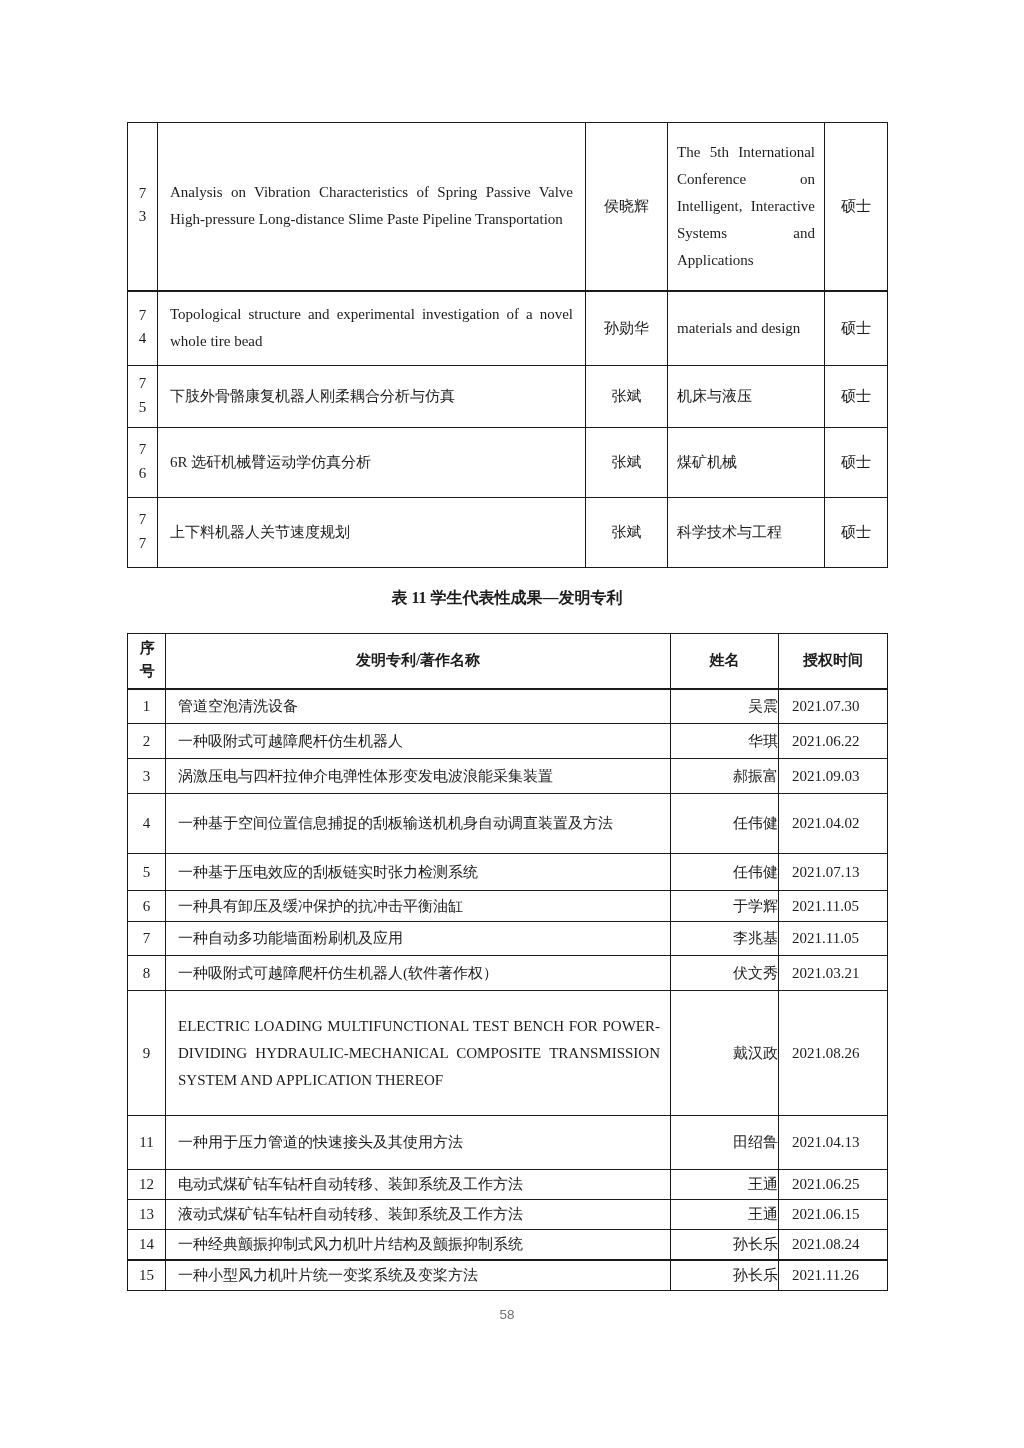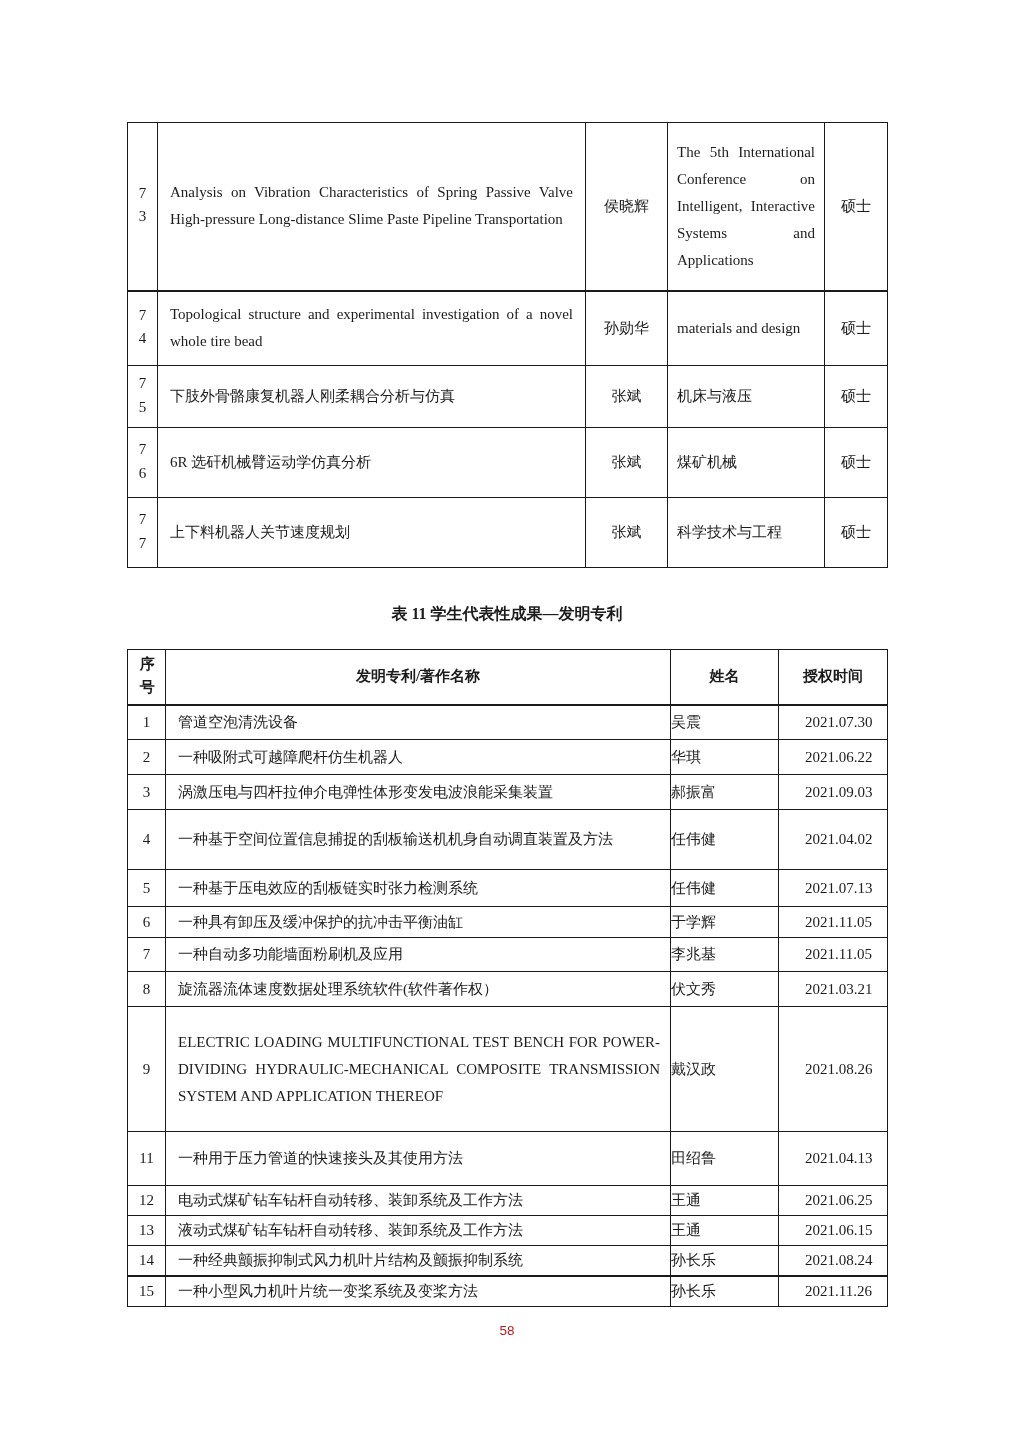--- a/index.html
+++ b/index.html
@@ -58,37 +58,37 @@
     line-height: 1.55;
     text-align: center;
   }
 
   
   .caption {
     width: 760px;
     text-align: center;
     font-weight: bold;
     font-size: 16px;
-    margin-top: 36px;
+    margin-top: 20px;
     margin-bottom: 24px;
   }
 
   
   .t2 col.c-no    { width: 38px; }
   .t2 col.c-title { width: 505px; }
   .t2 col.c-name  { width: 108px; }
   .t2 col.c-date  { width: 109px; }
 
   .t2 th { font-weight: bold; text-align: center; height: 55px; }
   .t2 thead th { border-bottom-width: 2px; }
 
   .t2 td.no    { text-align: center; }
   .t2 td.title { text-align: justify; padding: 1px 10px 1px 12px; }
-  .t2 td.name  { text-align: left; padding-left: 0; }
-  .t2 td.date  { text-align: left; padding-left: 26px; }
+  .t2 td.name  { text-align: right; padding-left: 12px; }
+  .t2 td.date  { text-align: left; padding-left: 13px; }
 
   .t2 tbody tr:nth-child(1) td  { height: 35px; }
   .t2 tbody tr:nth-child(2) td  { height: 35px; }
   .t2 tbody tr:nth-child(3) td  { height: 35px; }
   .t2 tbody tr:nth-child(4) td  { height: 60px; }
   .t2 tbody tr:nth-child(5) td  { height: 37px; }
   .t2 tbody tr:nth-child(6) td  { height: 31px; }
   .t2 tbody tr:nth-child(7) td  { height: 34px; }
   .t2 tbody tr:nth-child(8) td  { height: 35px; }
   .t2 tbody tr:nth-child(9) td  { height: 125px; }
@@ -98,21 +98,21 @@
   .t2 tbody tr:nth-child(13) td { height: 27px; border-bottom-width: 2px; }
   .t2 tbody tr:nth-child(14) td { height: 27px; }
   .t2 tbody tr:nth-child(15) td { height: 28px; }
 
   
   .footer {
     width: 760px;
     text-align: center;
     font-size: 13.5px;
     font-family: "Liberation Sans", "DejaVu Sans", sans-serif;
-    color: #b91c1c;
+    color: #737373;
     margin-top: 16px;
   }
 </style>
 </head>
 <body>
 
 <div class="page-content">
 
   <table class="t1">
     <colgroup>
@@ -227,21 +227,21 @@
 
   <tr>
     <td class="no">7</td>
     <td class="title">一种自动多功能墙面粉刷机及应用</td>
     <td class="name">李兆基</td>
     <td class="date">2021.11.05</td>
   </tr>
 
   <tr>
     <td class="no">8</td>
-    <td class="title">旋流器流体速度数据处理系统软件(软件著作权）</td>
+    <td class="title">一种吸附式可越障爬杆仿生机器人(软件著作权）</td>
     <td class="name">伏文秀</td>
     <td class="date">2021.03.21</td>
   </tr>
 
   <tr>
     <td class="no">9</td>
     <td class="title">ELECTRIC LOADING MULTIFUNCTIONAL TEST BENCH FOR POWER-DIVIDING HYDRAULIC-MECHANICAL COMPOSITE TRANSMISSION SYSTEM AND APPLICATION THEREOF</td>
     <td class="name">戴汉政</td>
     <td class="date">2021.08.26</td>
   </tr>

